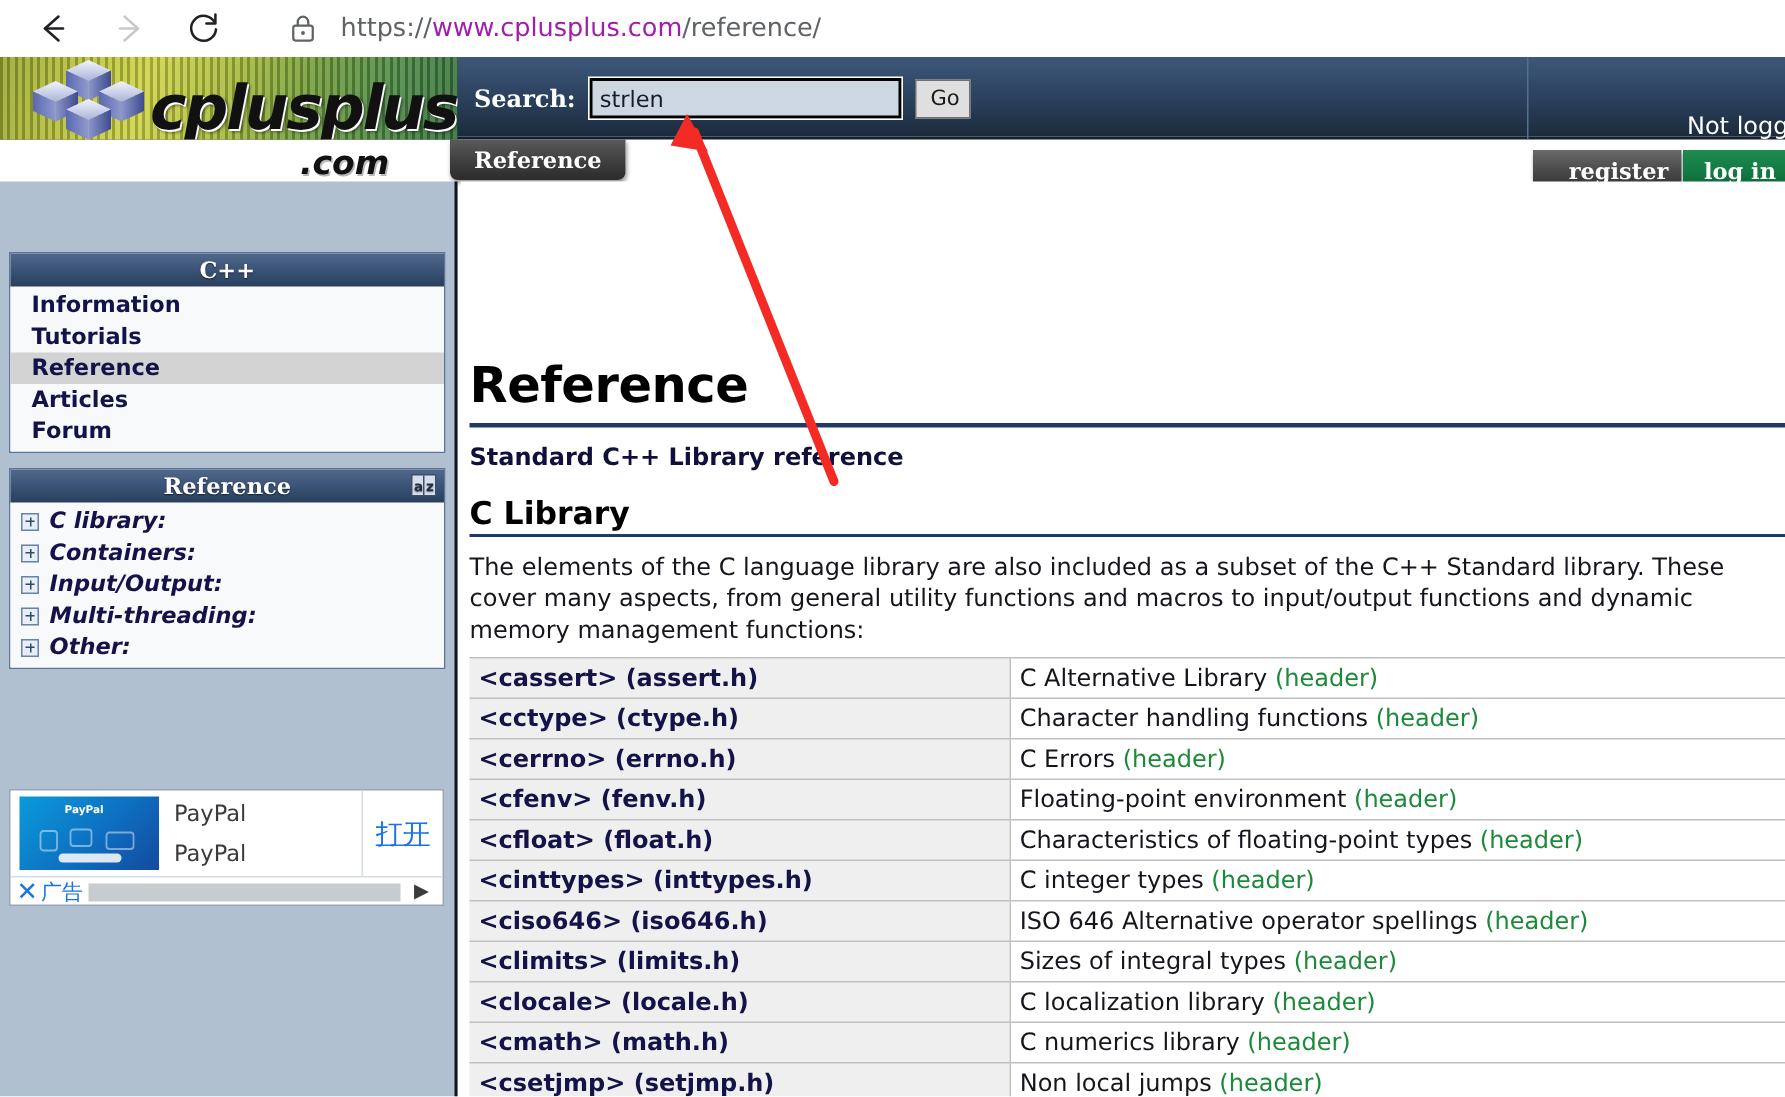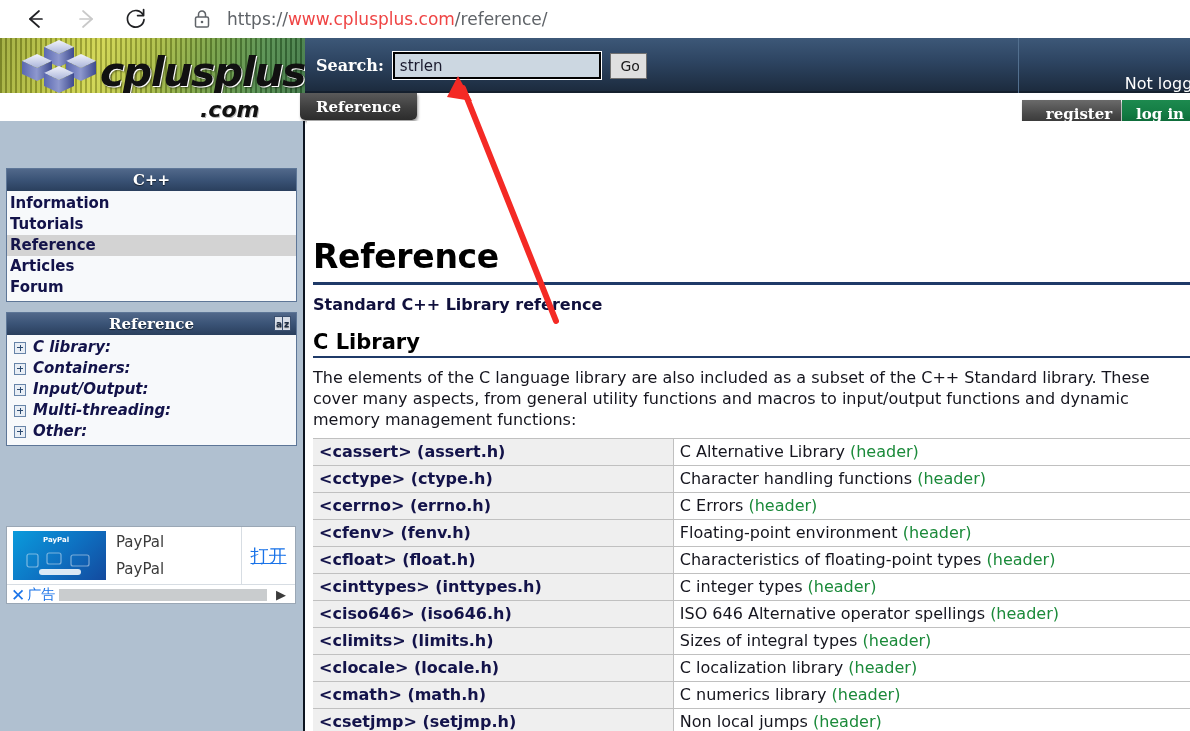--- a/index.html
+++ b/index.html
@@ -31,21 +31,21 @@
     border-radius: 16px;
     display: flex; align-items: center;
     padding-left: 16px;
   }
   .lock-icon { width: 22px; height: 22px; margin-right: 14px; flex: 0 0 auto; }
   .url-text {
     font-size: 17px; color: #5f6368;
     font-family: "DejaVu Sans", "Liberation Sans", sans-serif;
     white-space: nowrap;
   }
-  .url-text .host { color: #ef4444; }
+  .url-text .host { color: #a21caf; }
 
   
   .page {
     position: absolute; left: 0; top: 38px;
     width: 1190px; height: 693px;
     background: #ffffff;
     overflow: hidden;
   }
 
   
@@ -190,21 +190,21 @@
   .panel-head-icon {
     position: absolute; right: 5px; top: 3px;
     width: 17px; height: 15px;
   }
   .panel-body { background: #f7f9fb; padding: 2px 0 3px 0; }
   .nav-item {
     display: block;
     font-family: "DejaVu Sans", "Liberation Sans", sans-serif;
     font-size: 15px; font-weight: bold;
     color: #13134a;
-    padding: 1px 0 1px 3px;
+    padding: 1px 0 1px 14px;
     text-decoration: none;
     cursor: pointer;
     line-height: 19px;
   }
   .nav-item.active { background: #d3d3d3; }
 
   .ref-item {
     display: flex; align-items: center;
     padding: 1px 0 1px 7px;
     font-family: "DejaVu Sans", "Liberation Sans", sans-serif;

